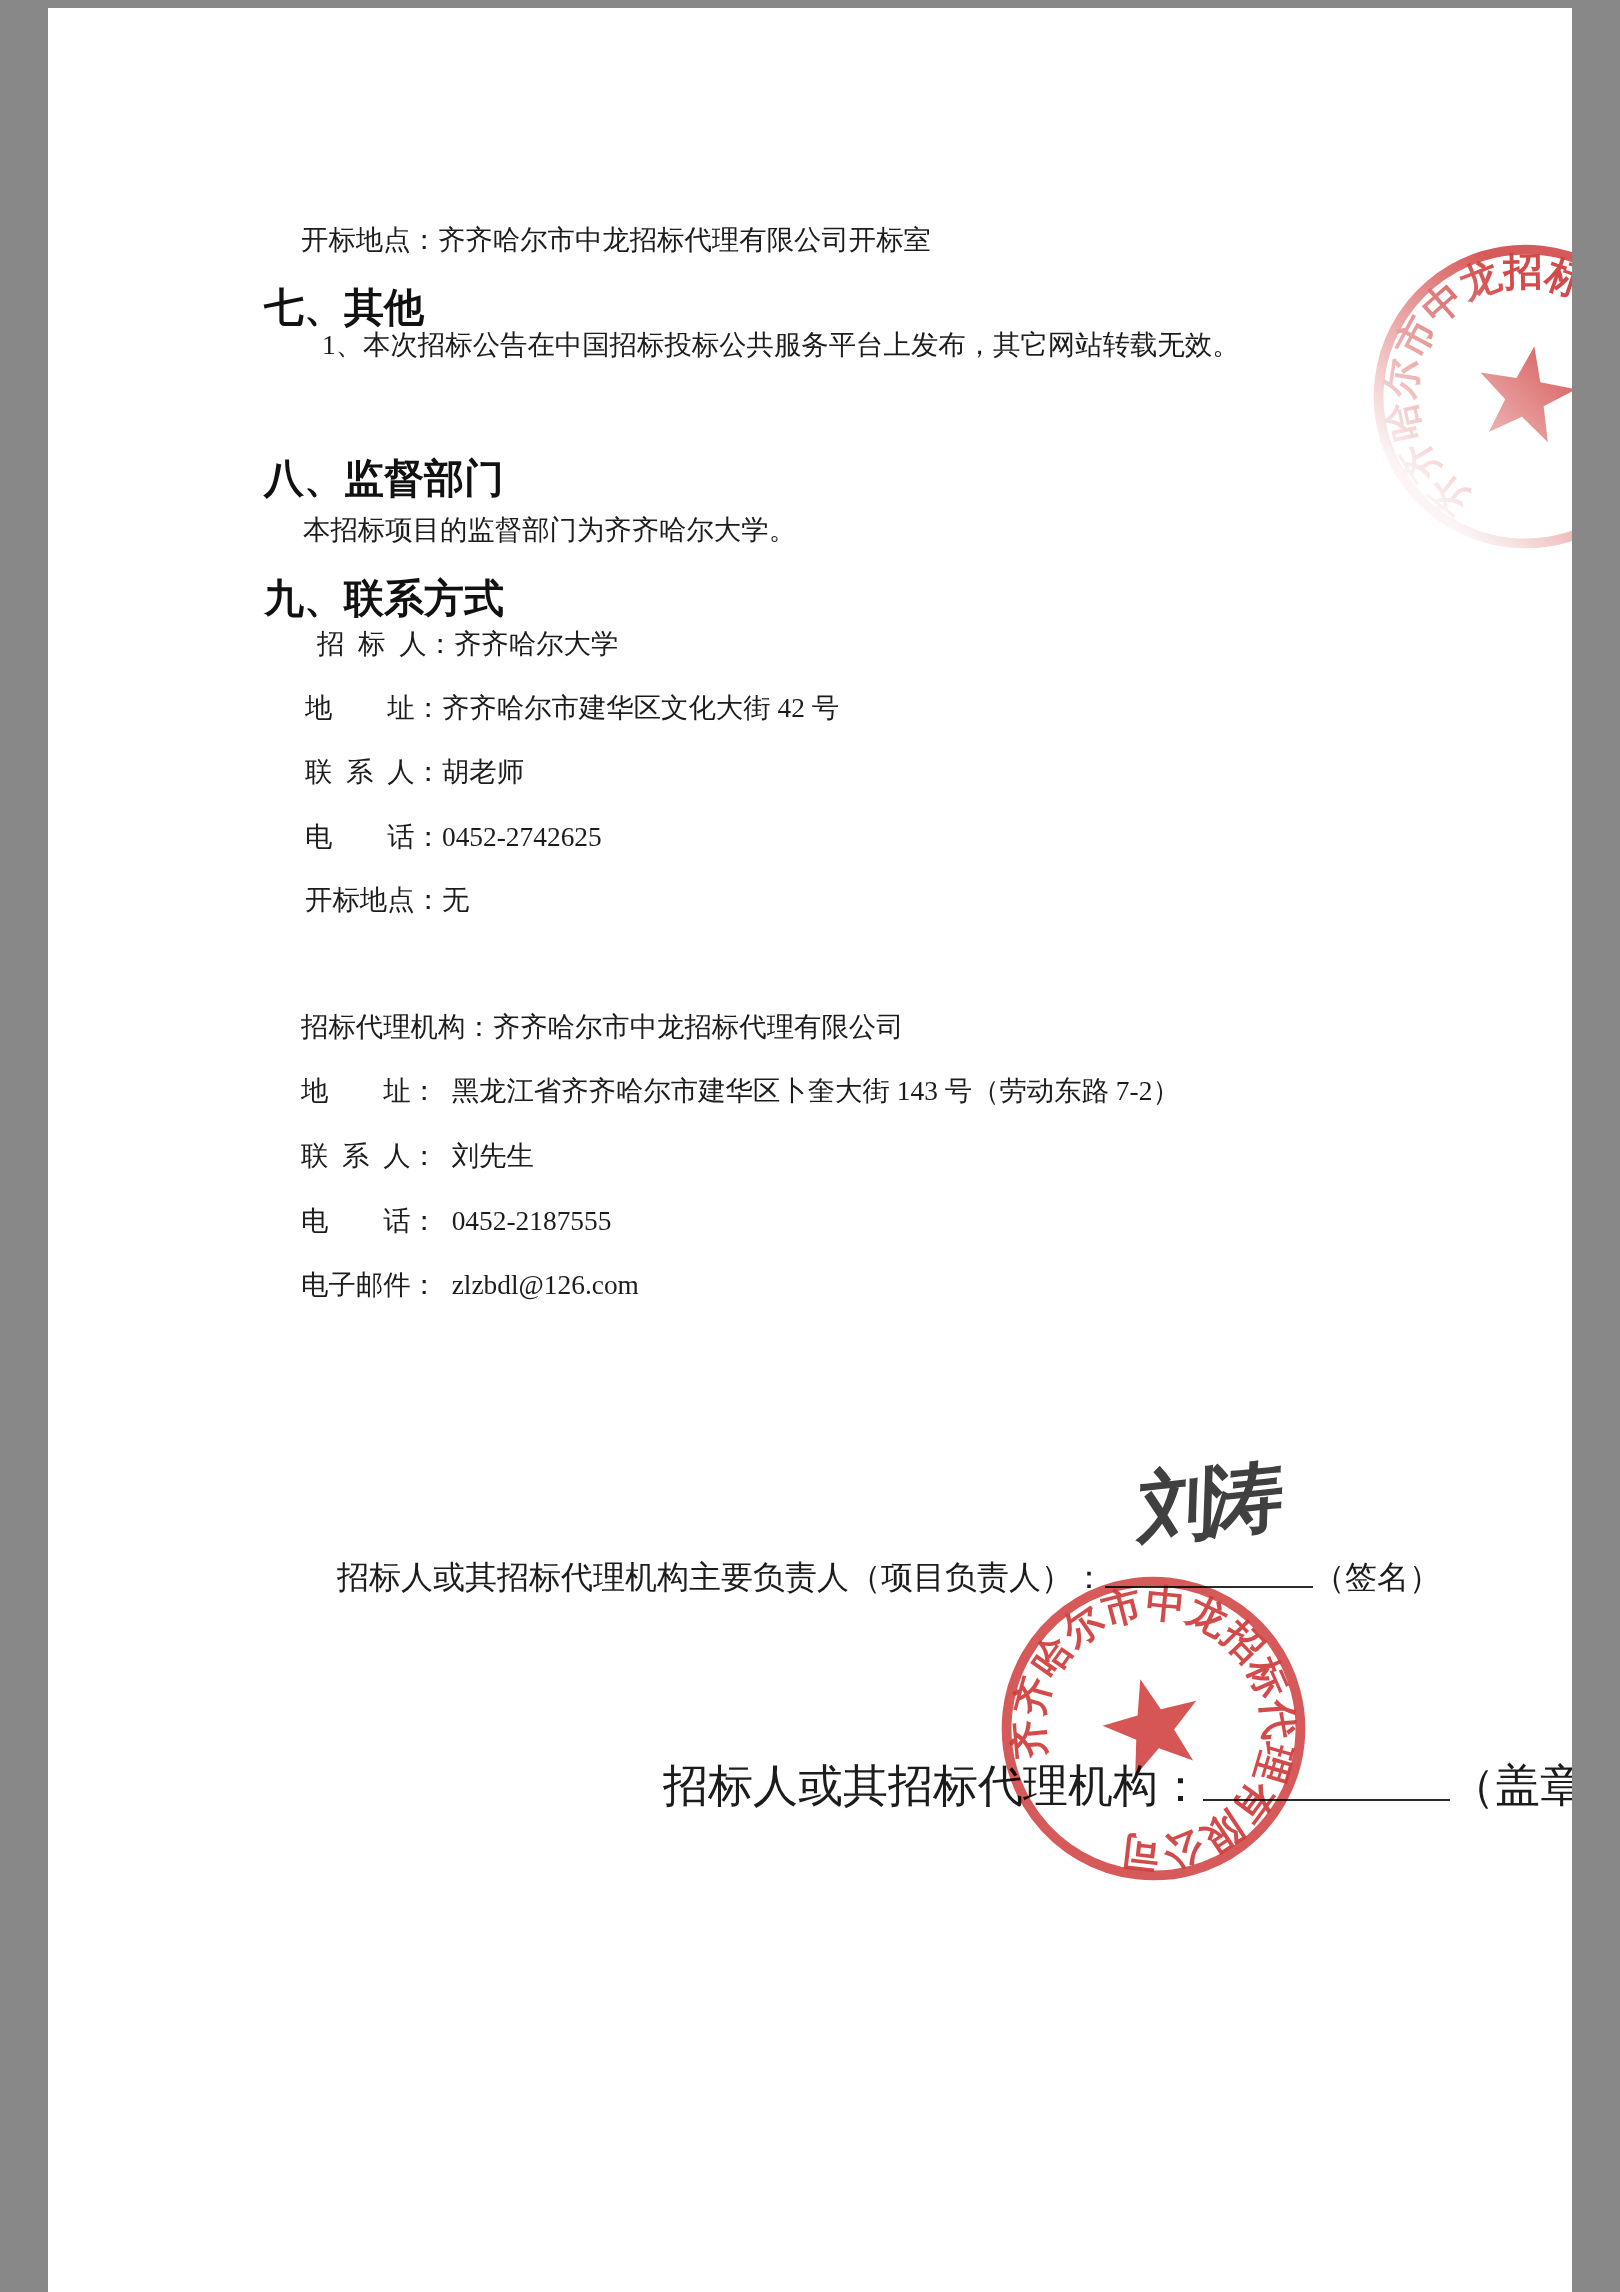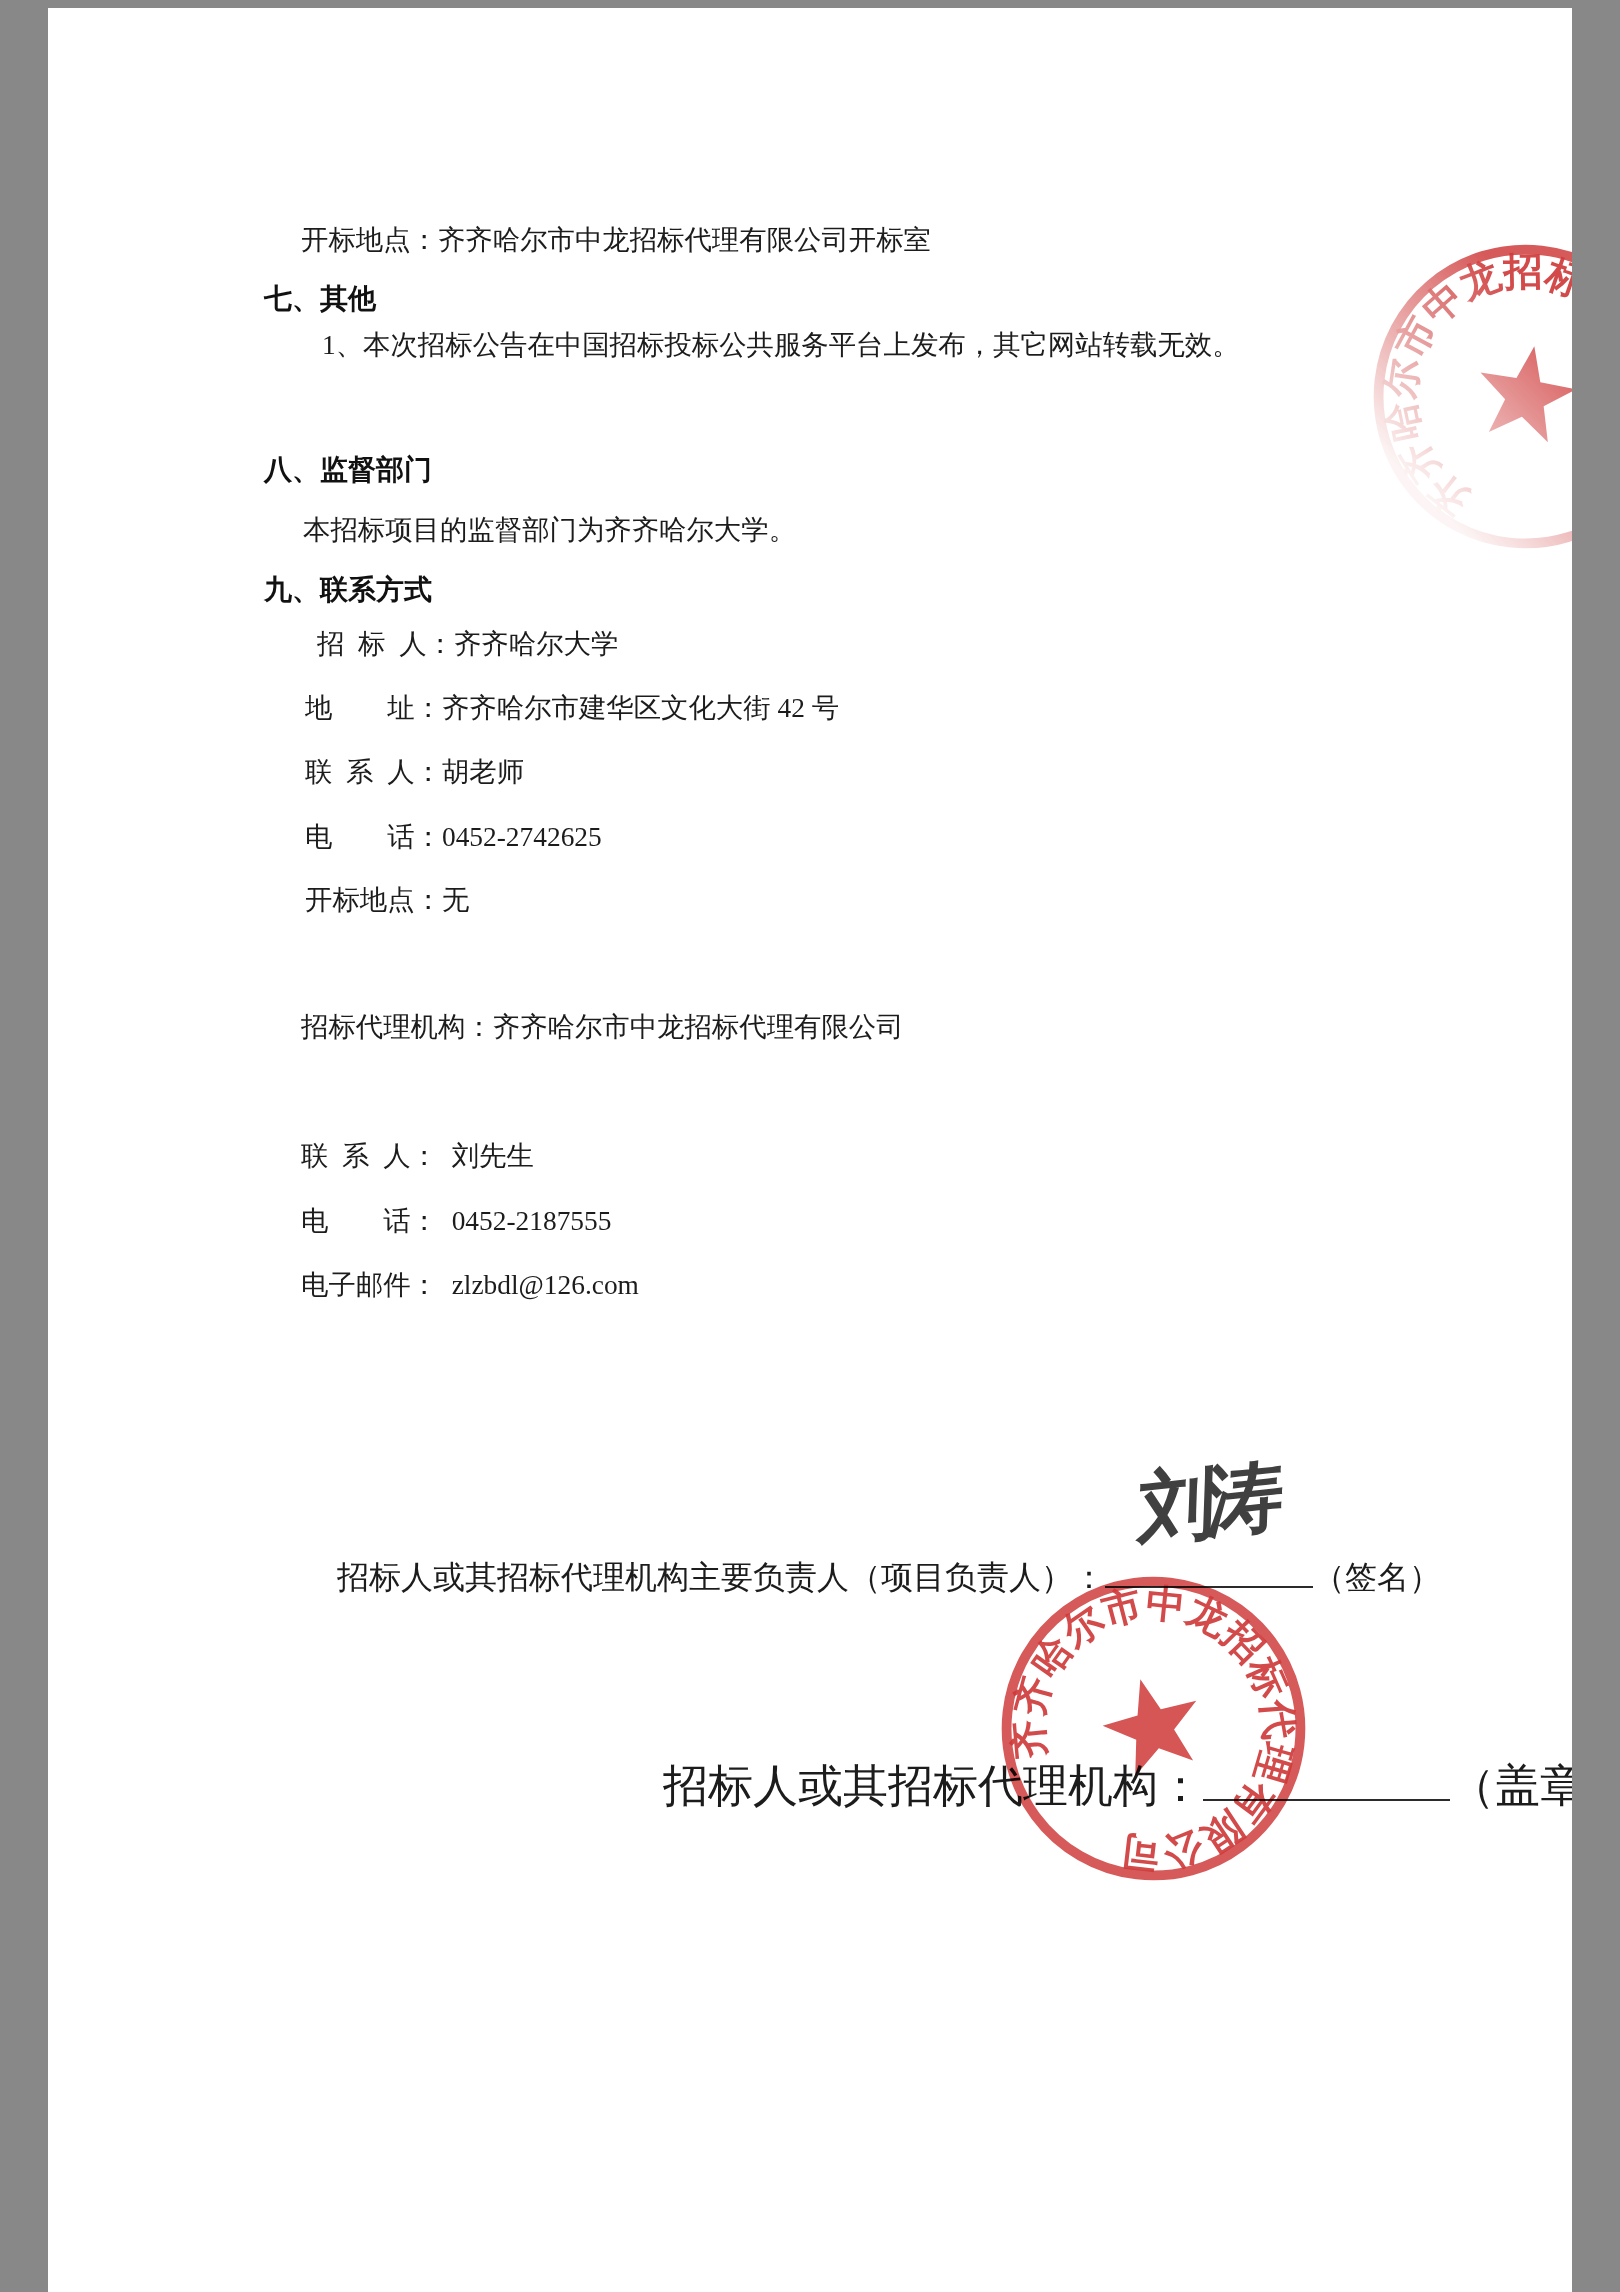--- a/index.html
+++ b/index.html
@@ -9,21 +9,21 @@
     margin:8px auto;
     background:#ffffff;
     overflow:hidden;
     font-family:"Liberation Serif", serif;
     color:#1c1c1c;
   }
   .t{position:absolute;white-space:pre;font-size:27.4px;line-height:1.2;}
   .heading{
     position:absolute;white-space:pre;
     font-family:"Liberation Sans", sans-serif;
-    font-weight:700;font-size:28px;color:#111;
+    font-weight:700;font-size:40px;color:#111;
   }
   .sigline{position:absolute;white-space:pre;font-size:32px;}
   .uline{
     display:inline-block;
     border-bottom:2px solid #2b2b2b;
     height:1em;
   }
   .uline.w1{width:208px;}
   .uline.w2{width:247px;}
   .handwriting{
@@ -72,20 +72,21 @@
 
   <div class="heading" style="left:216px;top:563px;">九、联系方式</div>
 
   <div class="t" style="left:269px;top:620px;">招  标  人：齐齐哈尔大学</div>
   <div class="t" style="left:257px;top:684px;">地　　址：齐齐哈尔市建华区文化大街 42 号</div>
   <div class="t" style="left:257px;top:748px;">联  系  人：胡老师</div>
   <div class="t" style="left:257px;top:813px;">电　　话：0452-2742625</div>
   <div class="t" style="left:257px;top:876px;">开标地点：无</div>
 
   <div class="t" style="left:253px;top:1003px;">招标代理机构：齐齐哈尔市中龙招标代理有限公司</div>
+  <div class="t" style="left:253px;top:1067px;">地　　址：  黑龙江省齐齐哈尔市建华区卜奎大街 143 号（劳动东路 7-2）</div>
   <div class="t" style="left:253px;top:1132px;">联  系  人：  刘先生</div>
   <div class="t" style="left:253px;top:1197px;text-align:right;">电　　话：  0452-2187555</div>
   <div class="t" style="left:253px;top:1261px;">电子邮件：  zlzbdl@126.com</div>
 
   <div class="sigline" style="left:257px;top:1509px;">
     <span>招标人或其招标代理机构主要负责人（项目负责人）：</span><span class="uline w1"></span><span>（签名）</span>
   </div>
 
   <div class="handwriting">刘涛</div>
 

